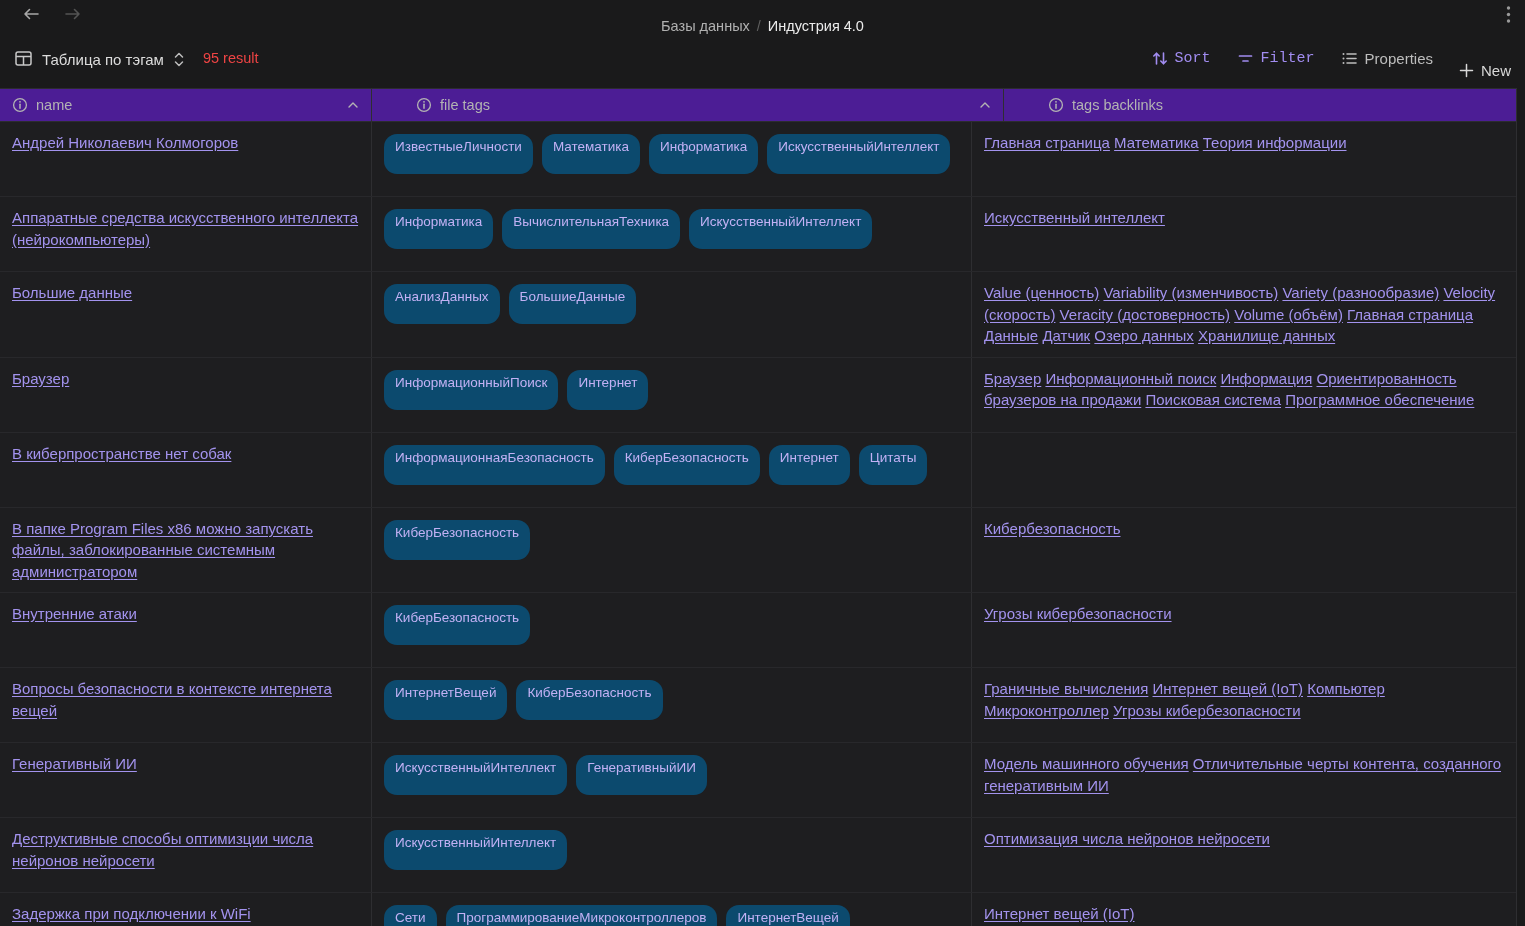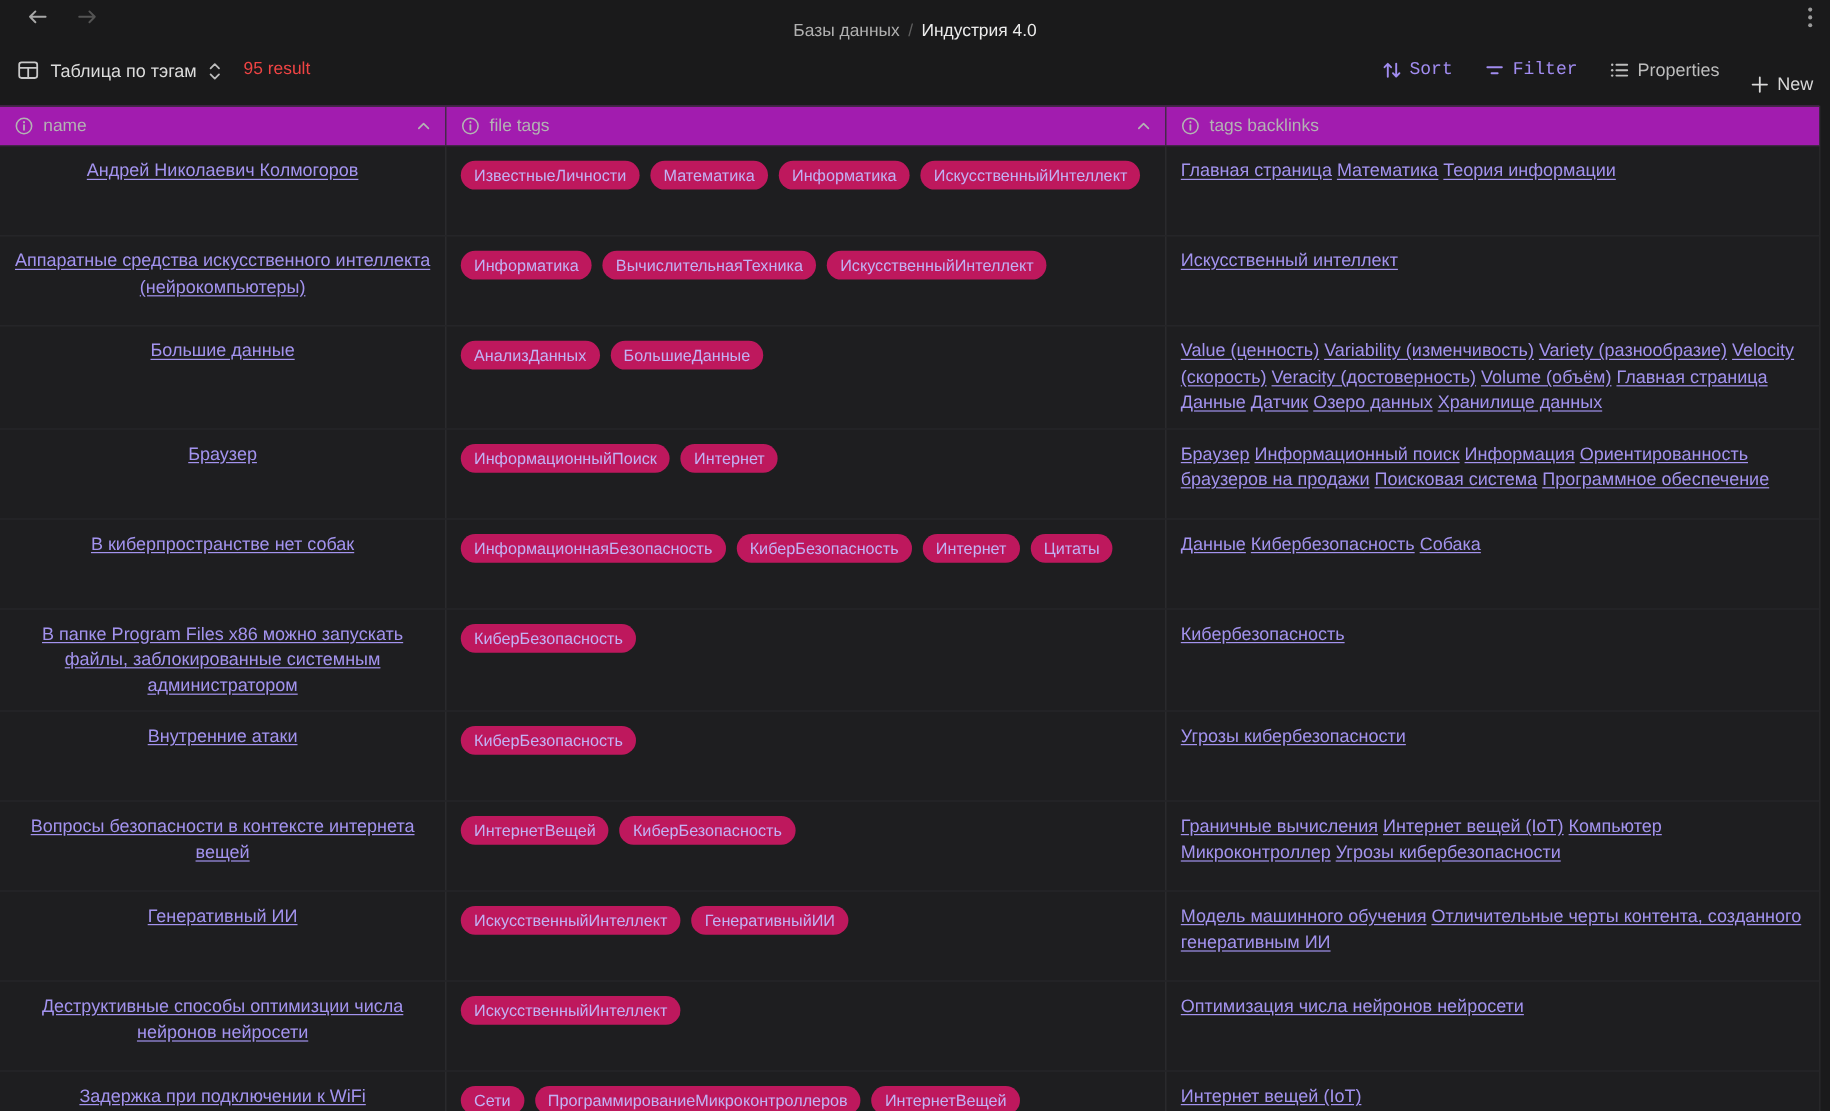--- a/index.html
+++ b/index.html
@@ -38,48 +38,48 @@
   .result-count{ font-size:14.5px; color:#ef4444; margin-left:18px; }
   .toolbar-right{ margin-left:auto; display:flex; align-items:center; gap:26px; }
   .tool-btn{ display:flex; align-items:center; gap:7px; font-size:15px; cursor:pointer; }
   .tool-btn.accent{ color:#a18cf0;font-family:Liberation Mono, monospace; }
   .tool-btn.plain{ color:#bdbdbd; }
   .tool-btn.bright{ color:#d8d8d8;margin-top:25px; }
 
   
   .table{ width:1517px; border-right:1px solid #2e2e31; }
   .thead{
-    display:flex; height:34px; background:#a21caf;
-    border-top:1px solid #2c2c2f; border-bottom:1px solid #2c2c2f;
+    display:flex; height:34px; background:#4c1d95;
+    border-top:1px solid #2c2c2f; border-bottom:1px solid #2c2c2f;gap:32px;
   }
   .th{
     display:flex; align-items:center; gap:8px;
     font-size:14.5px; color:#b3b3b3; padding:0 12px; cursor:pointer;
   }
   .th .sort-ind{ margin-left:auto; }
   .col-name{ width:372px; border-right:1px solid #2e2e31; }
   .col-tags{ width:600px; border-right:1px solid #2e2e31; }
   .col-backlinks{ flex:1; }
 
   .tbody{ background:#1e1e20; }
   .tr{ display:flex; min-height:75px; border-bottom:1px solid #28282b; }
   .tr:last-child{ min-height:53px; border-bottom:none; }
   .td{ padding:10px 12px 10px; }
-  .td-name{ width:372px; border-right:1px solid #2e2e31; font-size:15px; line-height:21.5px;text-align:center; }
+  .td-name{ width:372px; border-right:1px solid #2e2e31; font-size:15px; line-height:21.5px; }
   .td-tags{ width:600px; border-right:1px solid #2e2e31; }
   .td-backlinks{ flex:1; font-size:15px; line-height:21.5px; }
 
   a.note-link, a.backlink{
     color:#a393ee; text-decoration:underline; text-underline-offset:2px; cursor:pointer;
   }
   .tags-wrap{ display:flex; flex-wrap:wrap; gap:9px; align-content:flex-start; padding-top:2px; }
   .tag{
-    background:#be185d; color:#c2b1f4;
+    background:#0c4a6e; color:#c2b1f4;
     font-size:13.5px; line-height:17px;
-    padding:4px 11px 3px; border-radius:13px;
+    padding:4px 11px 19px; border-radius:13px;
     white-space:nowrap; cursor:pointer;
   }
 </style>
 </head>
 <body>
 
 <header class="topbar">
   <div class="nav-arrows">
     <span class="nav-btn">
       <svg width="18" height="16" viewBox="0 0 18 16">
@@ -264,21 +264,20 @@
       <a class="note-link">В киберпространстве нет собак</a>
     </div>
     <div class="td td-tags">
       <div class="tags-wrap">
             <span class="tag">ИнформационнаяБезопасность</span>
             <span class="tag">КиберБезопасность</span>
             <span class="tag">Интернет</span>
             <span class="tag">Цитаты</span>
           </div>
     </div>
-    <div class="td td-backlinks"><a class="backlink">Данные</a> <a class="backlink">Кибербезопасность</a> <a class="backlink">Собака</a> </div>
   </div>
       <div class="tr">
     <div class="td td-name">
       <a class="note-link">В папке Program Files x86 можно запускать файлы, заблокированные системным администратором</a>
     </div>
     <div class="td td-tags">
       <div class="tags-wrap">
             <span class="tag">КиберБезопасность</span>
           </div>
     </div>

